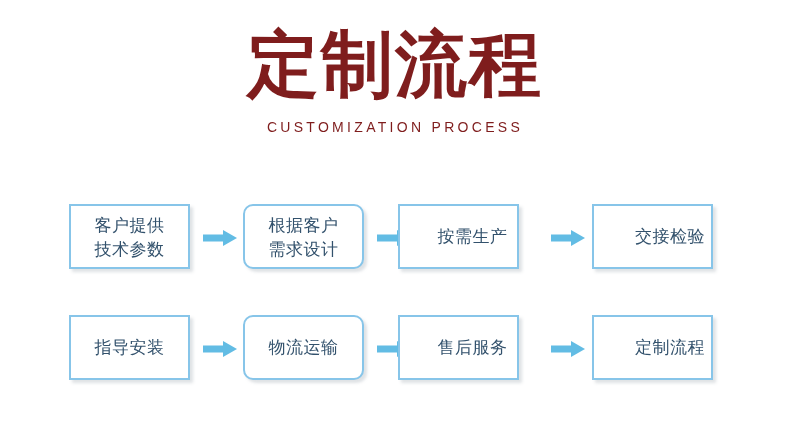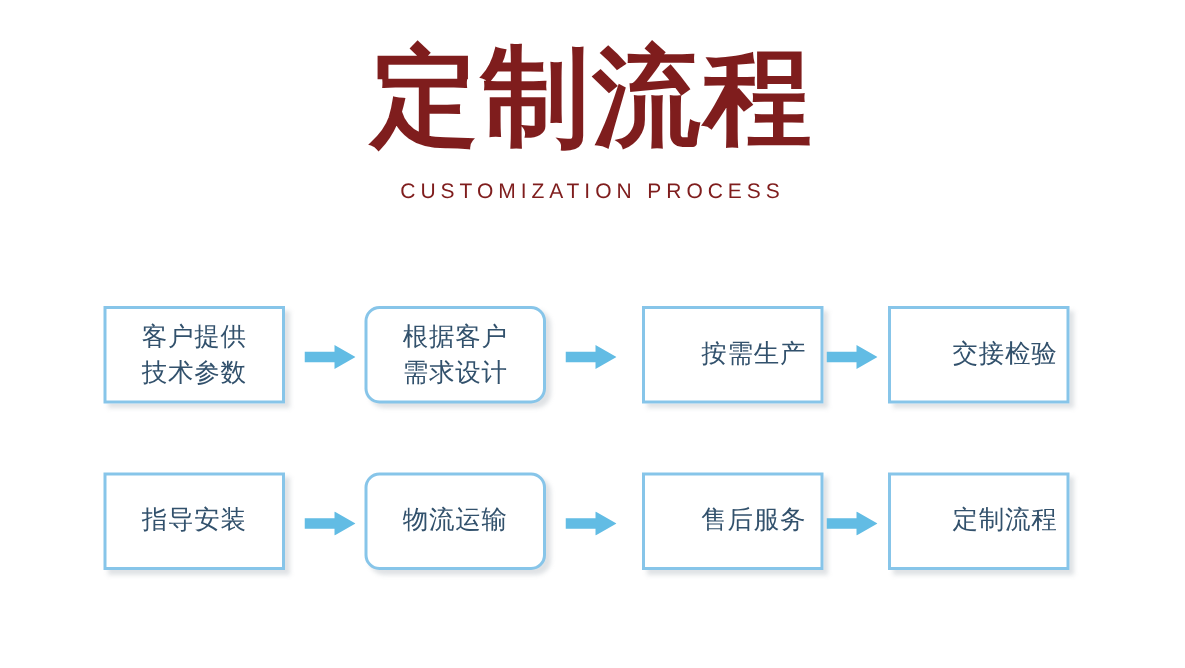--- a/index.html
+++ b/index.html
@@ -83,21 +83,21 @@
     letter-spacing: 0.5px;
   }
   .step-label.two-line {
     font-size: 17px;
     line-height: 24px;
   }
 
   
   .col-0 { left: 69px; }
   .col-1 { left: 243px; border-radius: 10px; }
-  .col-2 { left: 428px; padding-left: 28px; }
+  .col-2 { left: 398px; padding-left: 28px; }
   .col-3 { left: 592px; padding-left: 35px; }
 
   
   .arrow {
     position: absolute;
     top: 26px;
     width: 34px;
     height: 16px;
   }
   .arrow-0 { left: 203px; }

